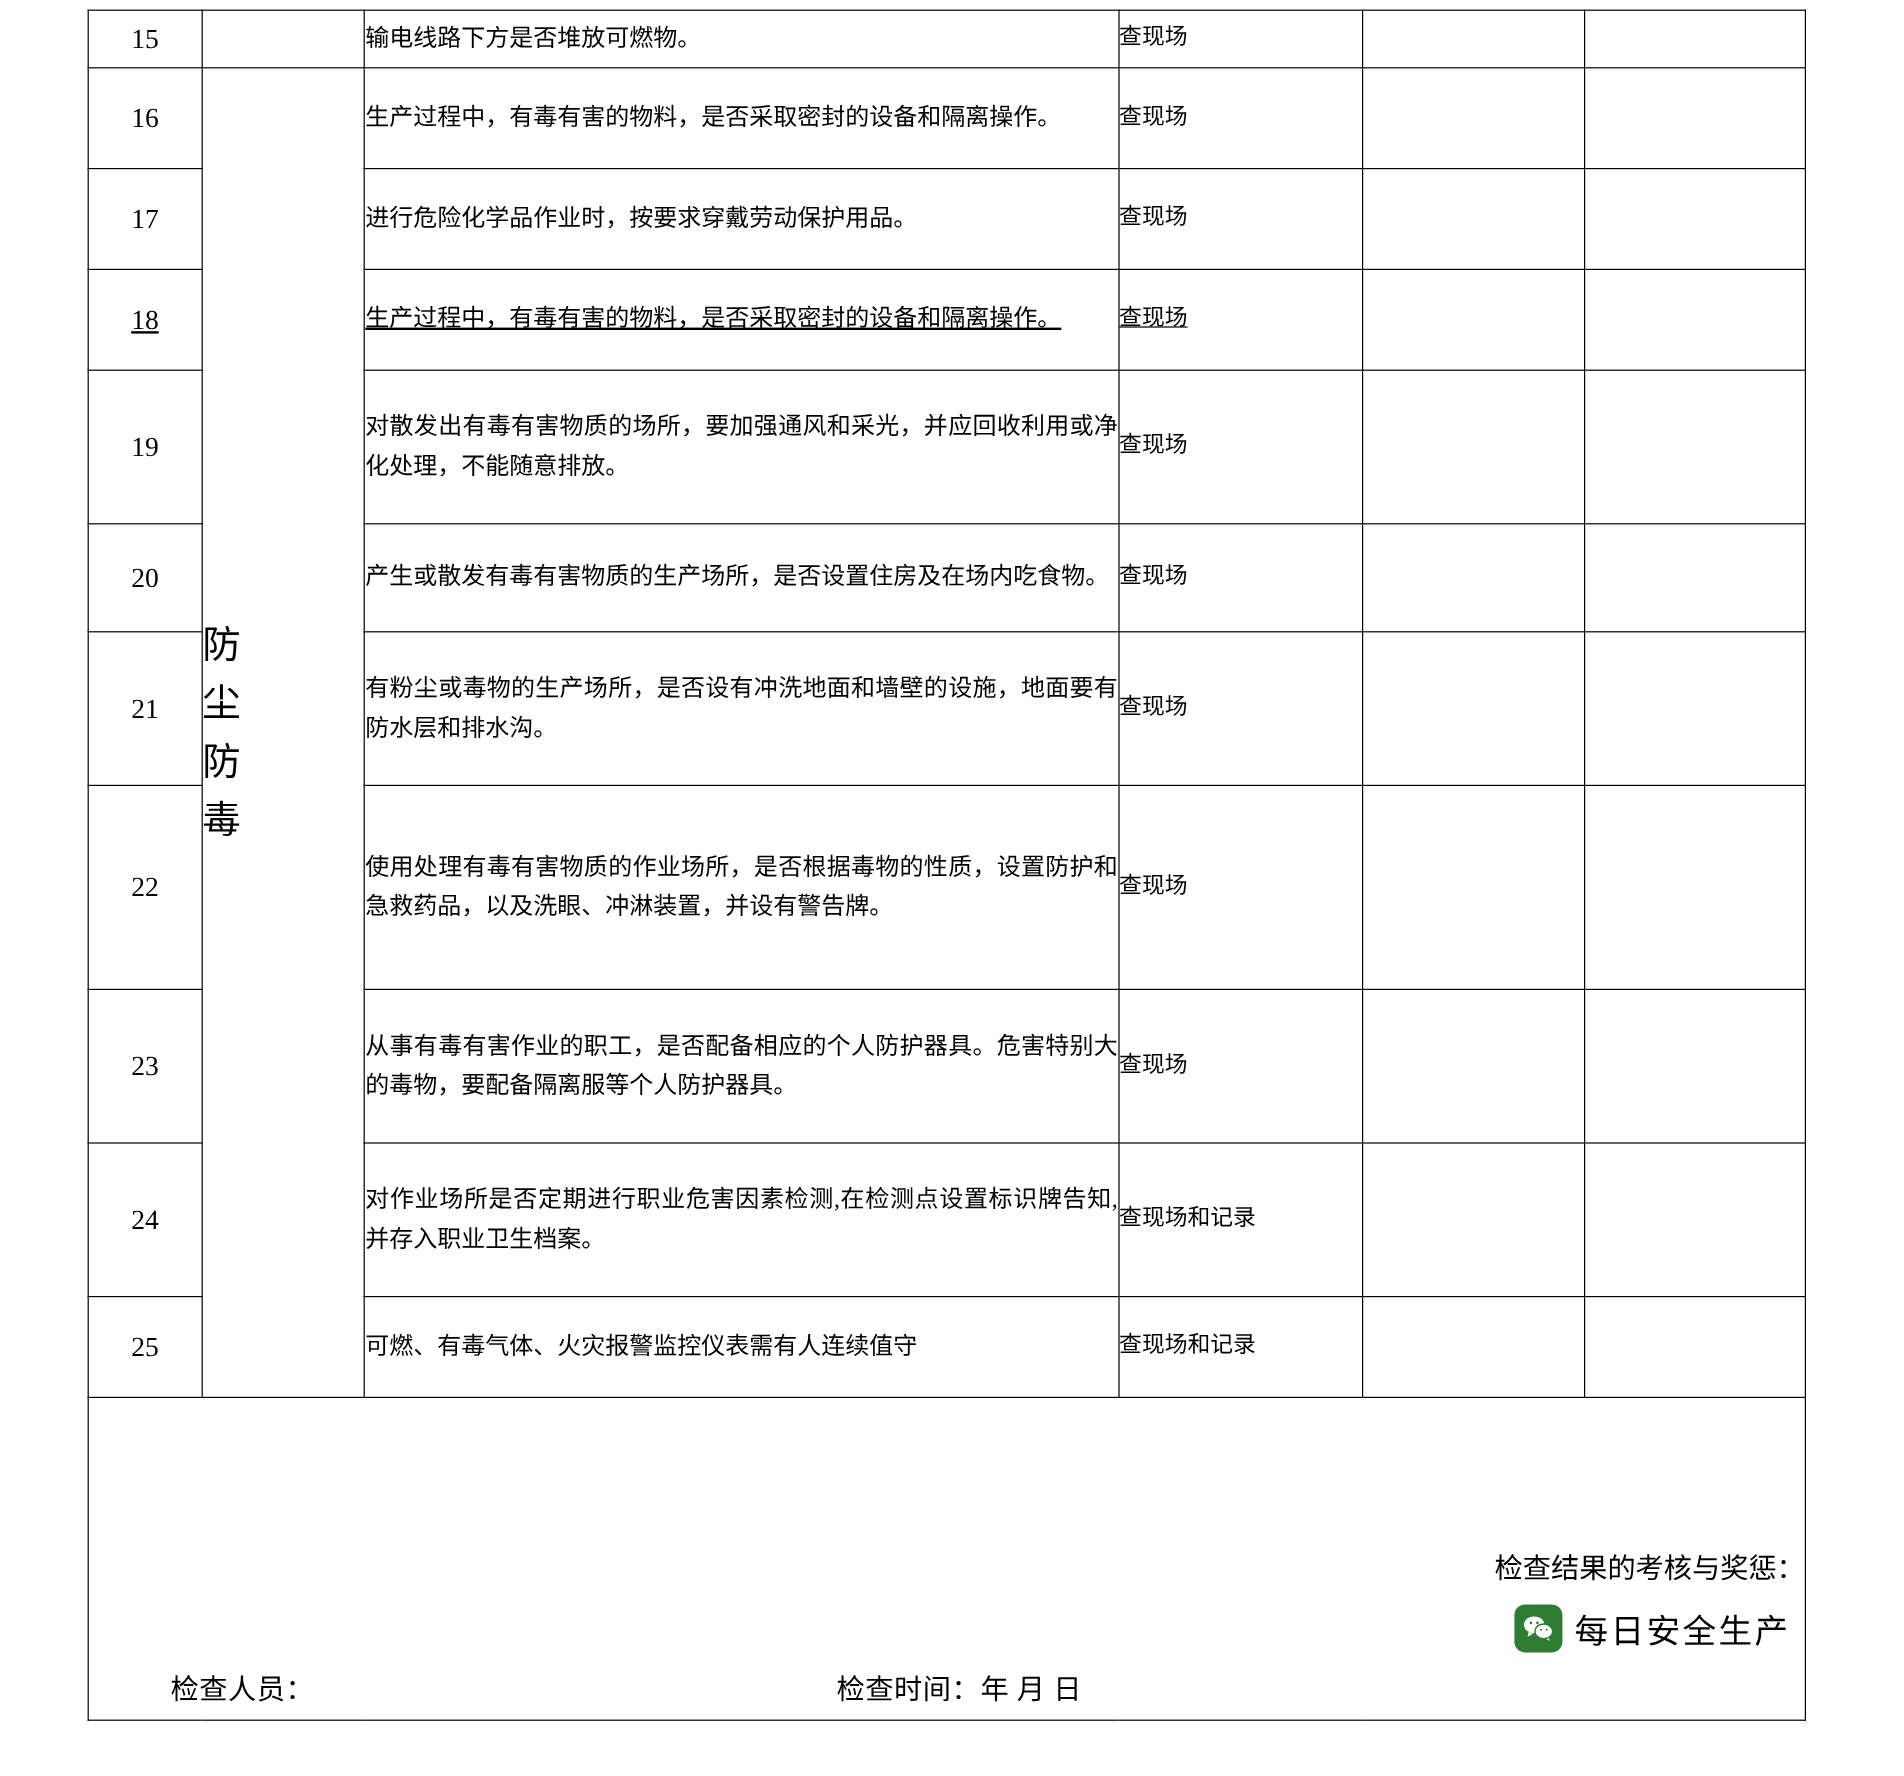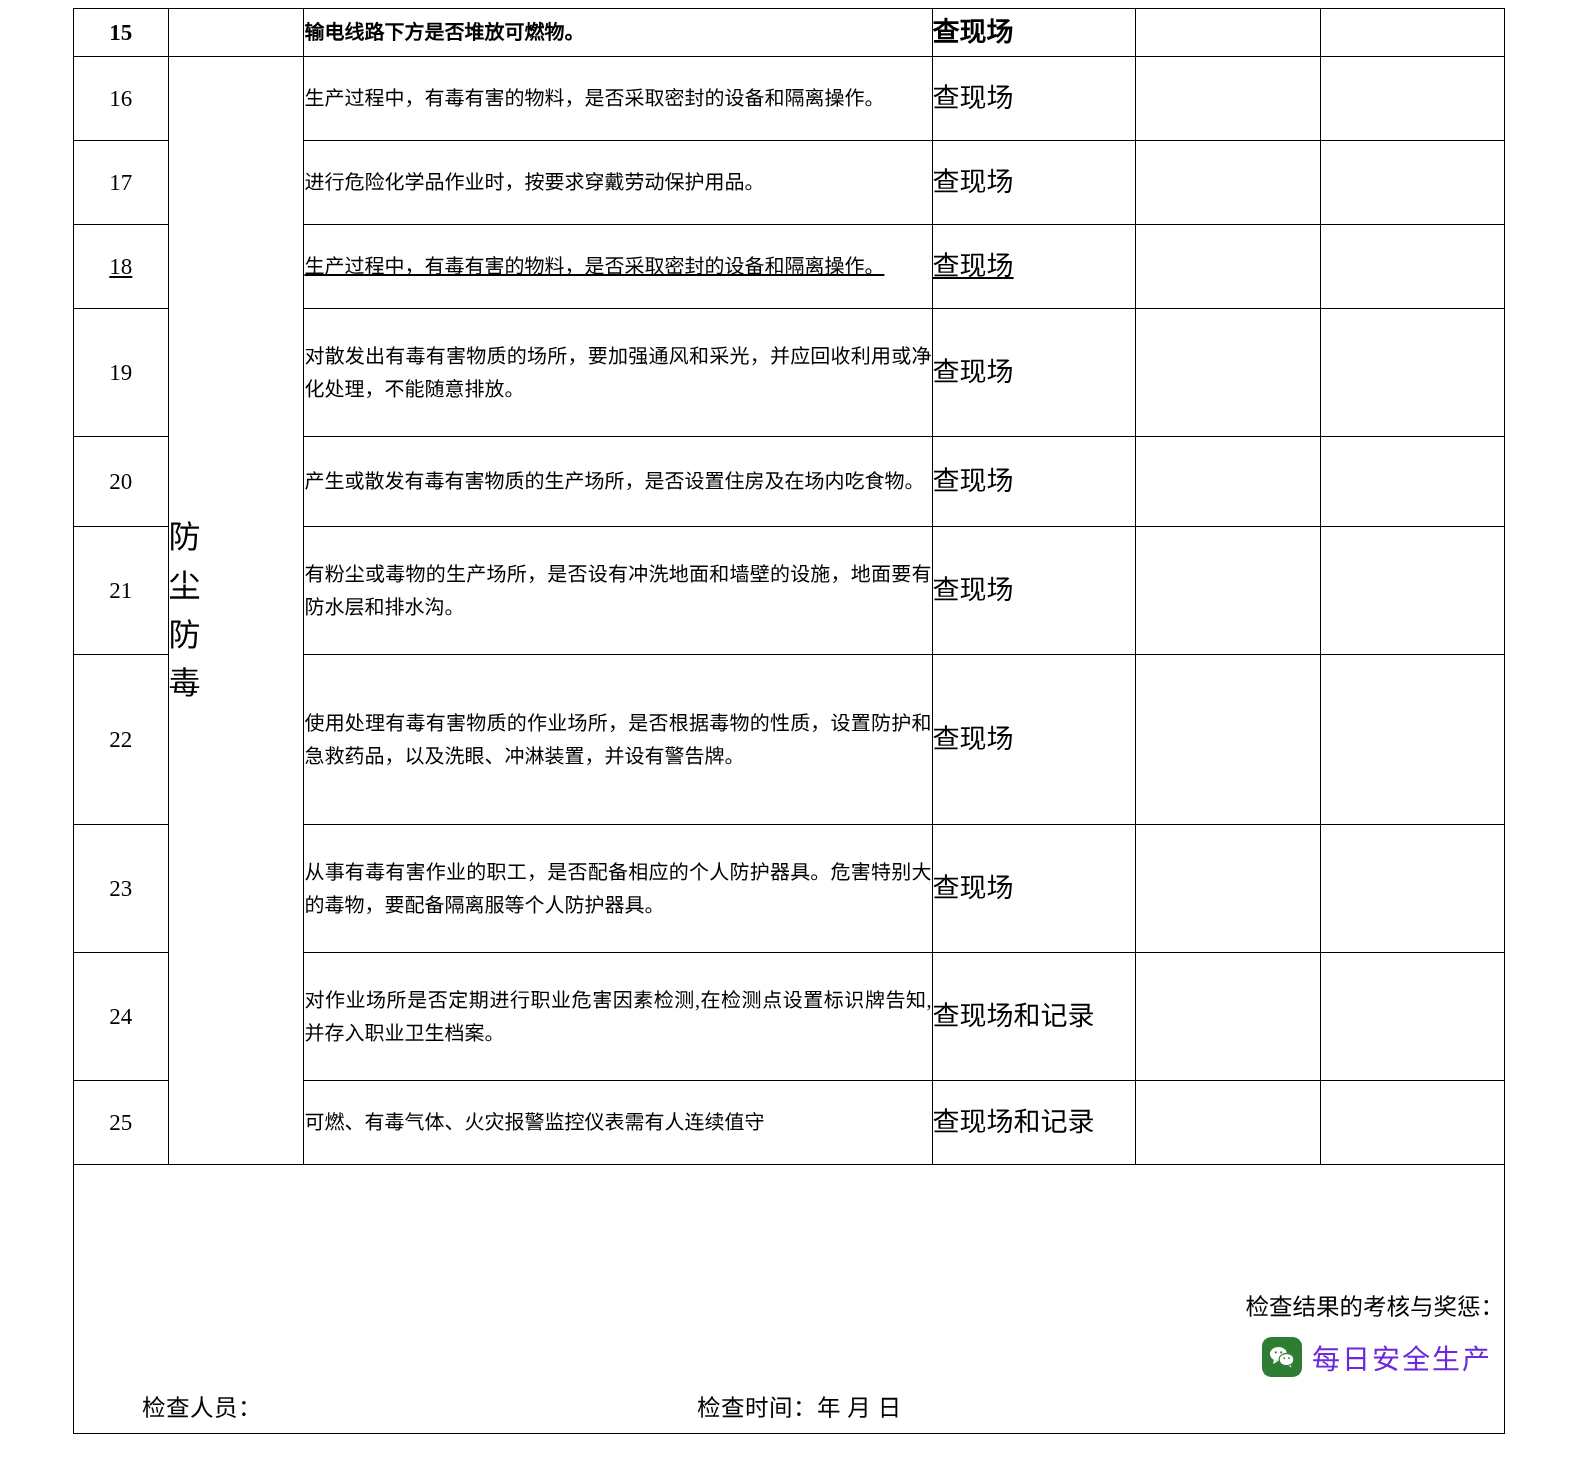--- a/index.html
+++ b/index.html
@@ -48,21 +48,21 @@
     font-family: "Liberation Serif", serif;
   }
   .cell-item {
     font-size: 20px;
     line-height: 1.62;
     padding: 7px 8px 8px 10px;
     text-align: justify;
     text-justify: inter-ideograph;
   }
   .cell-method {
-    font-size: 27px;
+    font-size: 19px;
     line-height: 1.62;
     padding: 6px 6px 6px 8px;
   }
   .cell-cat {
     text-align: left;
     vertical-align: middle;
     font-size: 32px;
     line-height: 1.5;
     padding: 0 26px;
   }
@@ -124,40 +124,40 @@
     border-radius: 9px;
     background: #2f7d32;
     display: inline-flex;
     align-items: center;
     justify-content: center;
   }
   .wm-logo svg { display: block; }
   .wm-text {
     font-size: 28px;
     letter-spacing: 2px;
-    color: #6d28d9;
+    color: #000000;
     font-family: "Liberation Sans", "DejaVu Sans", sans-serif;
   }
 </style>
 </head>
 <body>
 
 <div class="page">
 
   <table class="checklist">
     <colgroup>
       <col class="col-no">
       <col class="col-cat">
       <col class="col-item">
       <col class="col-method">
       <col class="col-result">
       <col class="col-remark">
     </colgroup>
     <tbody>
-      <tr style="height:48px;font-weight:bold;">
+      <tr style="height:48px;">
         <td class="cell-no">15</td>
         <td class="cell-blank"></td>
         <td class="cell-item">输电线路下方是否堆放可燃物。</td>
         <td class="cell-method">查现场</td>
         <td class="cell-blank"></td>
         <td class="cell-blank"></td>
       </tr>
 
       <tr style="height:84px;">
         <td class="cell-no">16</td>

